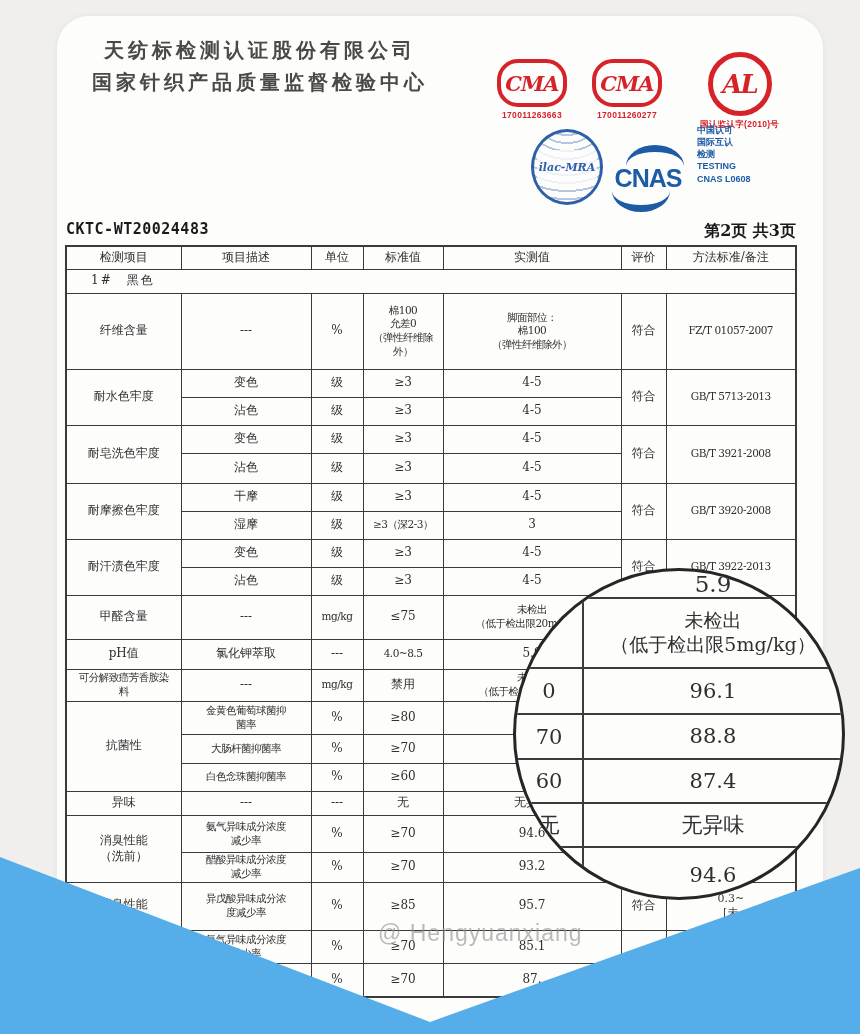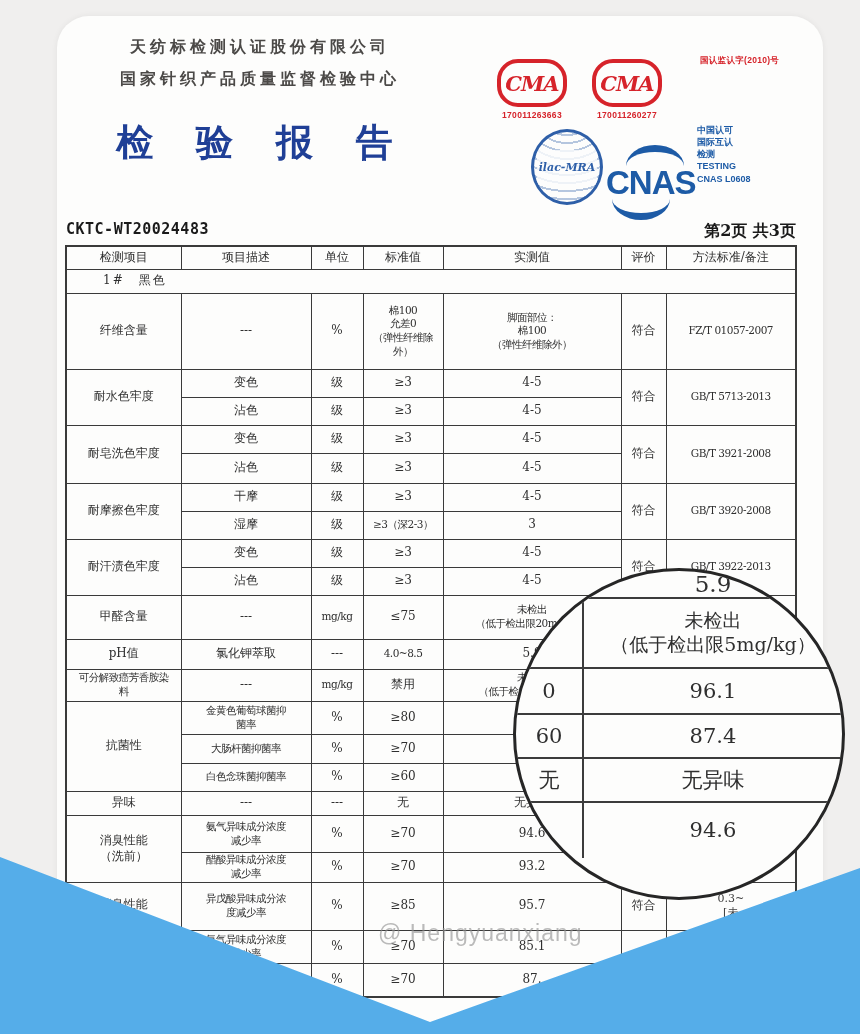--- a/index.html
+++ b/index.html
@@ -1,46 +1,46 @@
 <!DOCTYPE html>
 <html><head>
 <meta charset="utf-8">
 <style>
   html,body{margin:0;padding:0;}
   body{font-family:"DejaVu Serif","Liberation Serif",serif;background:#e9e7e5;}
   #screen{position:relative;width:860px;height:1034px;background:#f0efee;overflow:hidden;margin:0 auto;}
   .card{position:absolute;left:57px;top:16px;width:766px;height:1018px;background:#fdfdfc;border-radius:32px 32px 0 0;box-shadow:0 0 6px rgba(0,0,0,0.06);}
   
-  .company{position:absolute;left:88px;width:344px;text-align:center;font-weight:bold;color:#4b4947;font-size:16px;letter-spacing:4px;}
+  .company{position:absolute;left:88px;width:344px;text-align:center;font-weight:bold;color:#4b4947;font-size:20px;letter-spacing:4px;}
   .company.l1{top:37px;}
   .company.l2{top:69px;}
   .report-title{position:absolute;left:112px;top:118px;width:300px;text-align:center;font-size:37px;font-weight:bold;color:#1f3f96;letter-spacing:15px;}
   
   .cert{position:absolute;text-align:center;margin-top:12px;}
   .cma-box{width:62px;height:40px;border:4px solid #d6232a;border-radius:21px;display:flex;align-items:center;justify-content:center;margin:0 auto;}
   .cma-box span{color:#d6232a;font-size:21px;font-weight:bold;font-style:italic;letter-spacing:-1px;}
   .cert-num{color:#d6232a;font-size:8.5px;font-weight:bold;margin-top:3px;letter-spacing:0.3px;font-family:"Liberation Sans",sans-serif;}
   .cal-circle{width:54px;height:54px;border:5px solid #d6232a;border-radius:50%;display:flex;align-items:center;justify-content:center;margin:0 auto;}
   .cal-circle span{color:#d6232a;font-size:26px;font-weight:bold;font-style:italic;letter-spacing:-2px;}
   .ilac-circle{width:66px;height:70px;border:3px solid #2e5fa8;border-radius:50%;display:flex;align-items:center;justify-content:center;position:relative;overflow:hidden;margin:0 auto;background:
     repeating-radial-gradient(circle at 50% -40%, transparent 0 6px, rgba(46,95,168,0.35) 6px 8px);}
   .ilac-circle span{color:#2e5fa8;font-weight:bold;font-size:11px;font-style:italic;background:rgba(253,253,252,0.8);padding:11px 2px;}
   .cnas{position:relative;width:84px;text-align:center;}
   .cnas-arc{width:58px;height:14px;margin:0 auto;}
   .cnas-arc.top{border-top:7px solid #1d5ba6;border-radius:50% 50% 0 0 / 100% 100% 0 0;margin-left:20px;}
   .cnas-arc.bot{border-bottom:7px solid #1d5ba6;border-radius:0 0 50% 50% / 0 0 100% 100%;margin-right:20px;}
-  .cnas-word{color:#1d5ba6;font-size:33px;font-weight:bold;font-family:"Liberation Sans",sans-serif;letter-spacing:-1px;line-height:1;}
+  .cnas-word{color:#1d5ba6;font-size:25px;font-weight:bold;font-family:"Liberation Sans",sans-serif;letter-spacing:-1px;line-height:1;}
   .cnas-lines{position:absolute;text-align:left;color:#1d5ba6;font-weight:bold;font-size:9px;line-height:1.35;font-family:"Liberation Sans",sans-serif;}
   
   .report-no{position:absolute;left:66px;top:220px;font-size:15px;font-weight:bold;letter-spacing:0.5px;color:#1a1a1a;font-family:"DejaVu Sans Mono","Liberation Mono",monospace;}
   .page-info{position:absolute;left:688px;top:221px;width:108px;text-align:right;font-size:16px;font-weight:bold;color:#1a1a1a;}
   
   table#report-table{position:absolute;left:65px;top:245px;width:730px;border-collapse:collapse;table-layout:fixed;border:2px solid #3a3a3a;}
   #report-table td{border:1.4px solid #3a3a3a;text-align:center;vertical-align:middle;font-size:12px;color:#2f2f2f;padding:0 1px;overflow:hidden;line-height:1.3;white-space:nowrap;}
-  #report-table td.left{text-align:left;padding-left:36px;letter-spacing:2px;}
+  #report-table td.left{text-align:left;padding-left:24px;letter-spacing:2px;}
   #report-table td.sm{font-size:10.5px;letter-spacing:-0.5px;}
   #report-table td.vtop{vertical-align:top;padding-top:14px;}
   #report-table td.frag{color:#3f3f3f;font-size:11px;}
   
   .magnifier{position:absolute;left:513px;top:568px;width:332px;height:332px;border-radius:50%;background:#fdfdfc;border:3.5px solid #262626;overflow:hidden;box-sizing:border-box;}
   .mag-row{display:flex;border-bottom:2px solid #3c3c3c;box-sizing:border-box;align-items:center;}
   .mag-row:last-child{border-bottom:none;}
   .mag-left{width:66px;border-right:2px solid #3c3c3c;align-self:stretch;display:flex;align-items:center;justify-content:center;font-size:21px;color:#2f2f2f;}
   .mag-val{flex:1;text-align:center;font-size:21px;color:#2f2f2f;line-height:1.25;}
   .mag-val.big{font-size:23px;}
@@ -51,35 +51,37 @@
     clip-path:polygon(0px 857px,430px 1022px,860px 868px,860px 1034px,0px 1034px);}
 </style>
 </head>
 <body>
 
 <div id="screen">
   <div class="card"></div>
 
   <div class="company l1">天纺标检测认证股份有限公司</div>
   <div class="company l2">国家针织产品质量监督检验中心</div>
-  <div class="report-title">检 验 报 告</div>
 
   <div class="cert" style="left:497px;top:47px;">
     <div class="cma-box">
         <span>CMA</span>
       </div>
     <div class="cert-num">170011263663</div>
   </div>
   <div class="cert" style="left:592px;top:47px;">
     <div class="cma-box">
         <span>CMA</span>
       </div>
     <div class="cert-num">170011260277</div>
   </div>
   <div class="cert" style="left:700px;top:40px;">
+    <div class="cal-circle">
+        <span>AL</span>
+      </div>
     <div class="cert-num">国认监认字(2010)号</div>
   </div>
   <div class="cert" style="left:531px;top:117px;">
     <div class="ilac-circle">
         <span>ilac-MRA</span>
       </div>
   </div>
   <div class="cert cnas" style="left:606px;top:133px;">
     <div class="cnas-arc top"></div>
     <div class="cnas-word">CNAS</div>
@@ -301,20 +303,24 @@
           <div class="mag-val big">5.9</div>
         </div>
         <div class="mag-row" style="height: 70px;">
           <div class="mag-left"></div>
           <div class="mag-val twoline">未检出<br>（低于检出限5mg/kg）</div>
         </div>
         <div class="mag-row" style="height: 46px;">
           <div class="mag-left">0</div>
           <div class="mag-val">96.1</div>
         </div>
+        <div class="mag-row" style="height: 45px;">
+          <div class="mag-left">70</div>
+          <div class="mag-val">88.8</div>
+        </div>
         <div class="mag-row" style="height: 44px;">
           <div class="mag-left">60</div>
           <div class="mag-val">87.4</div>
         </div>
         <div class="mag-row" style="height: 44px;">
           <div class="mag-left">无</div>
           <div class="mag-val">无异味</div>
         </div>
         <div class="mag-row" style="height: 55px;">
           <div class="mag-left"></div>

